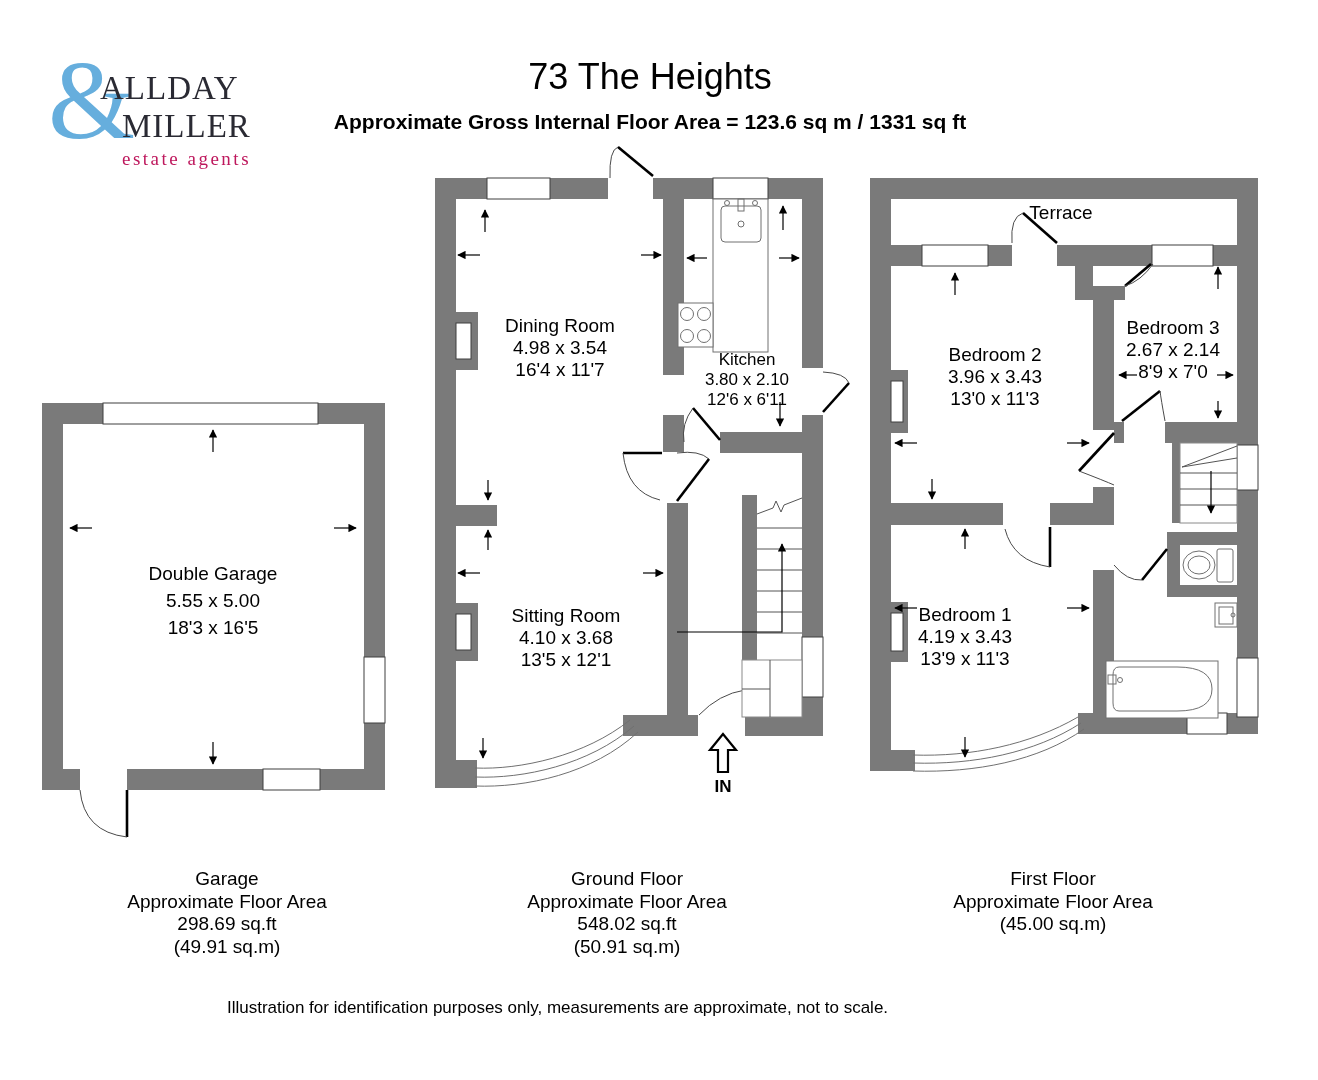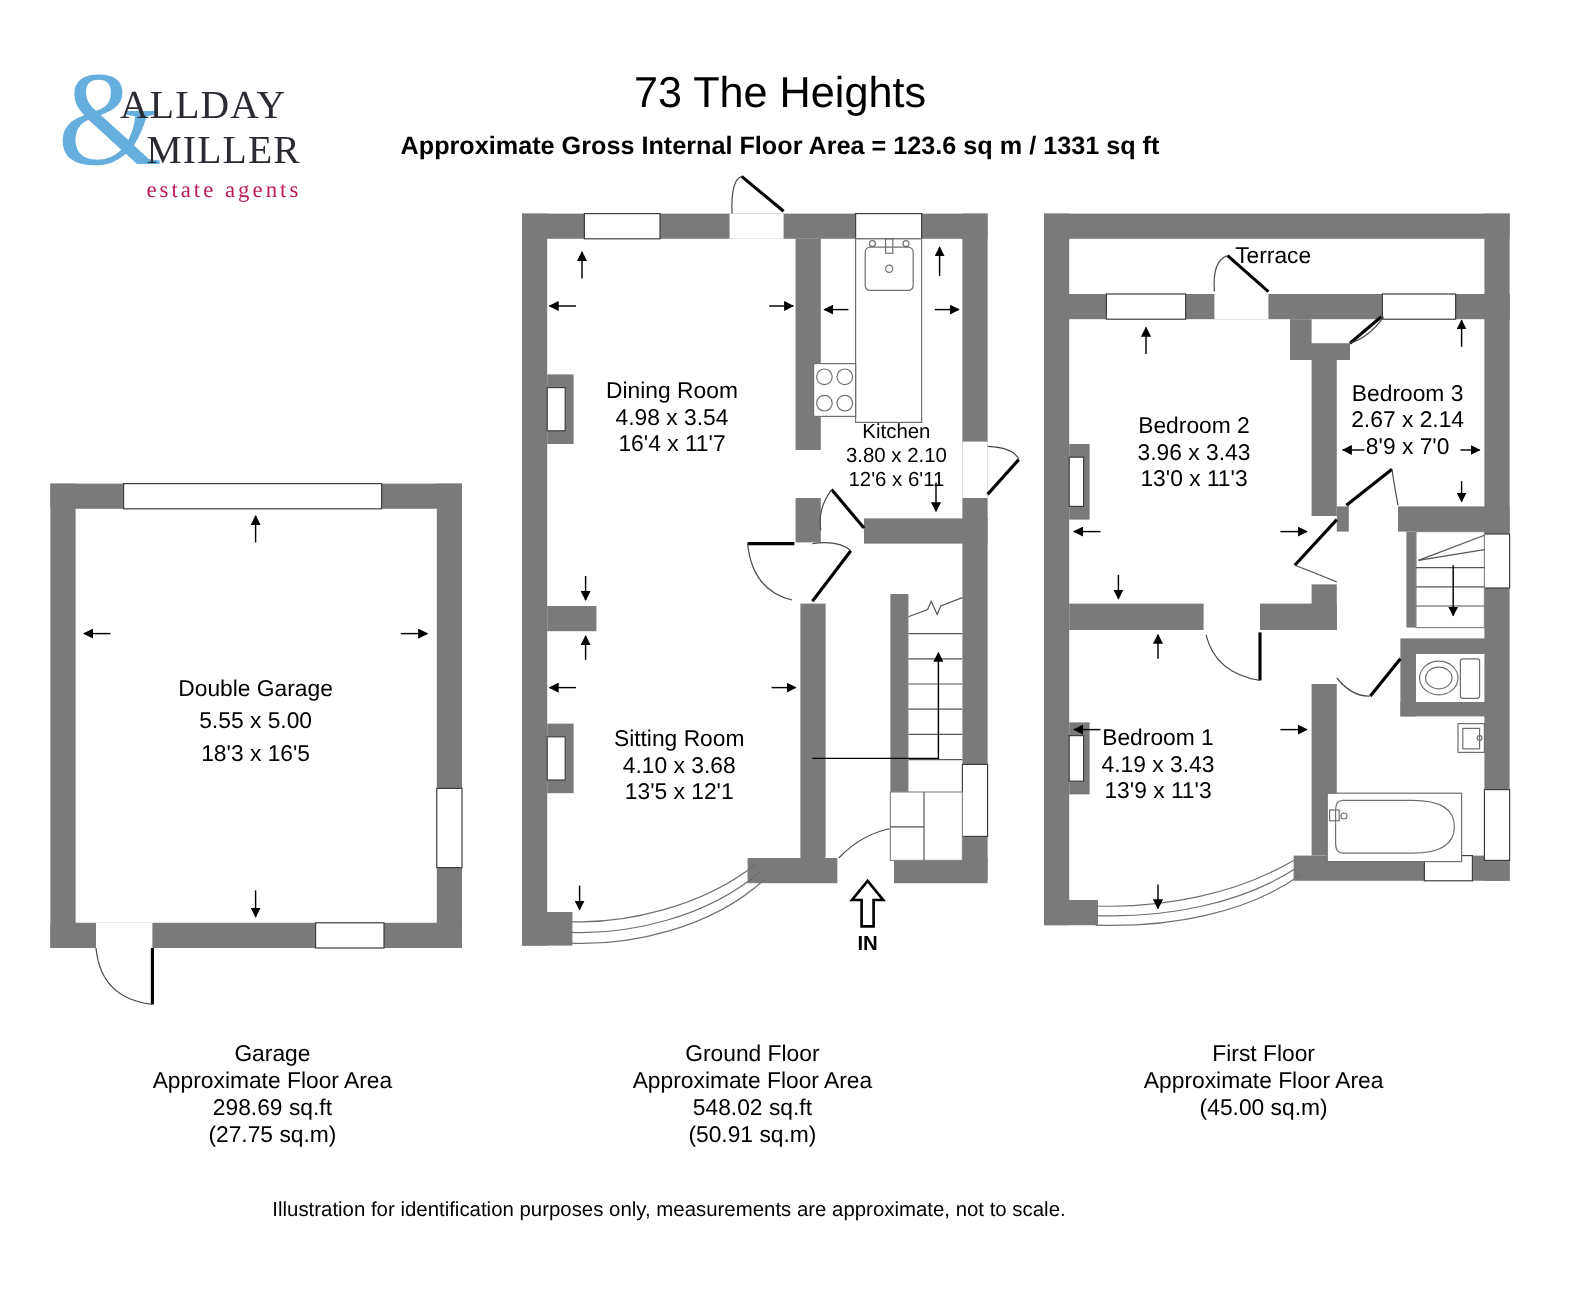--- a/index.html
+++ b/index.html
@@ -355,21 +355,21 @@
       <text class="rn" x="100" y="446">Bedroom 1</text>
       <text class="rn" x="100" y="468">4.19 x 3.43</text>
       <text class="rn" x="100" y="490">13'9 x 11'3</text>
     </g>
   </svg>
 
   <div class="arealabel" id="lbl-garage">
     <div>Garage</div>
     <div>Approximate Floor Area</div>
     <div>298.69 sq.ft</div>
-    <div>(27.75 sq.m)</div>
+    <div>(49.91 sq.m)</div>
   </div>
   <div class="arealabel" id="lbl-ground">
     <div>Ground Floor</div>
     <div>Approximate Floor Area</div>
     <div>548.02 sq.ft</div>
     <div>(50.91 sq.m)</div>
   </div>
   <div class="arealabel" id="lbl-first">
     <div>First Floor</div>
     <div>Approximate Floor Area</div>

